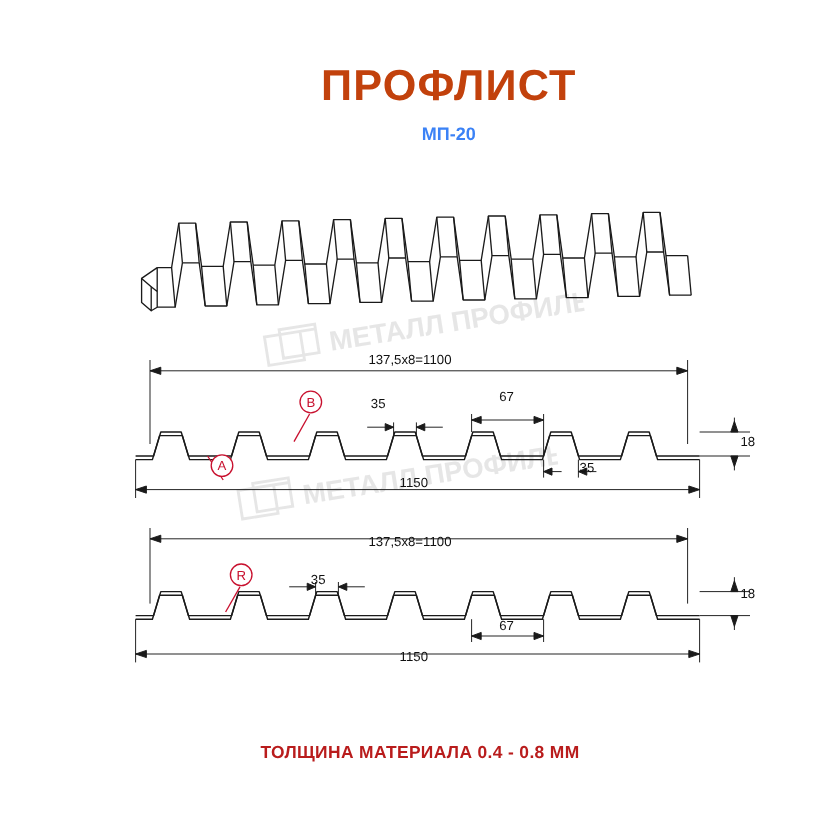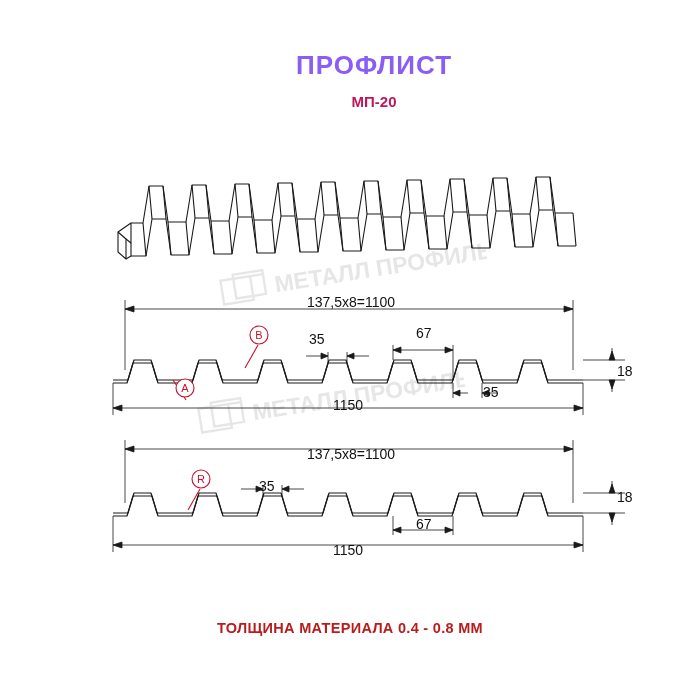--- a/index.html
+++ b/index.html
@@ -22,32 +22,32 @@
 
   
   .header {
     position: absolute;
     left: 0;
     right: 0;
     top: 50px;
     text-align: center;
   }
   .title {
-    font-size: 26px;
+    font-size: 36px;
     font-weight: bold;
     letter-spacing: 1px;
-    color: #8b5cf6;
+    color: #c2410c;
     margin: 0;
     text-align: center;
     padding-left: 48px;
   }
   .subtitle {
     font-size: 15px;
     font-weight: bold;
-    color: #be185d;
+    color: #3b82f6;
     margin: 12px 0 0 0;
     text-align: center;
     padding-left: 48px;
   }
 
   
   .drawing {
     position: absolute;
     left: 0;
     top: 0;
@@ -72,21 +72,21 @@
     top: 620px;
     text-align: center;
     font-size: 14.5px;
     font-weight: bold;
     color: #b91c1c;
     letter-spacing: 0.3px;
   }
 
   .lbl {
     position: absolute;
-    font-size: 14px;
+    font-size: 11px;
     color: #111;
     white-space: nowrap;
   }
 </style>
 </head>
 <body>
 
 <div class="page">
 
   <div class="header">

